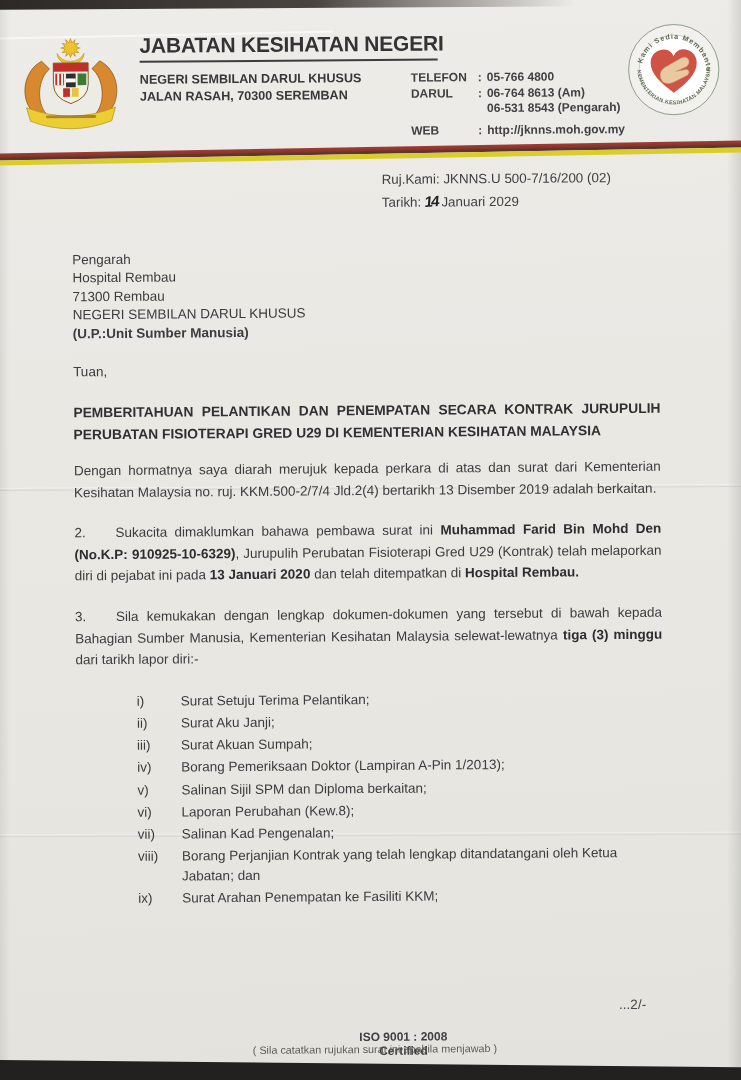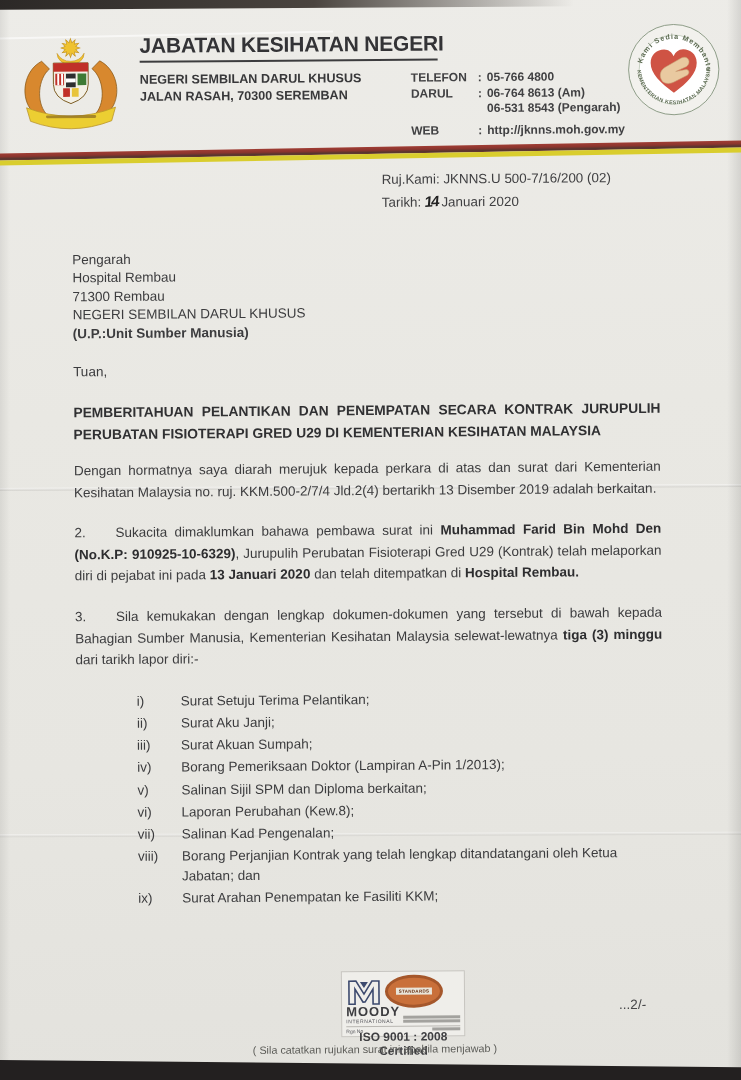--- a/index.html
+++ b/index.html
@@ -170,21 +170,21 @@
     <div class="stripe-wrap">
       <div class="stripe-red"></div>
       <div class="stripe-yellow"></div>
     </div>
 
     <div class="refblock">
       <div>Ruj.Kami: JKNNS.U 500-7/16/200 (02)</div>
       <div>
         <span>Tarikh:</span>
         <span class="hand-day">14</span>
-        <span>Januari 2020</span>
+        <span>Januari 2029</span>
       </div>
     </div>
 
     <div class="body">
       <div class="addr">
         <div>Pengarah</div>
         <div>Hospital Rembau</div>
         <div>71300 Rembau</div>
         <div>NEGERI SEMBILAN DARUL KHUSUS</div>
         <div class="b">(U.P.:Unit Sumber Manusia)</div>
@@ -237,45 +237,20 @@
             <span class="li-num">viii)</span>
             <span class="li-text">Borang Perjanjian Kontrak yang telah lengkap ditandatangani oleh Ketua Jabatan; dan</span>
           </div>
         <div class="li">
             <span class="li-num">ix)</span>
             <span class="li-text">Surat Arahan Penempatan ke Fasiliti KKM;</span>
           </div>
       </div>
     </div>
 
-    <div class="moody">
-      <div class="moody-top">
-        <svg class="m-glyph" width="36" height="28" viewBox="0 0 36 28">
-          <path d="M3,26 V3 H10 L18,16 L26,3 H33 V26 H27 V11 L19,24 H17 L9,11 V26 Z" fill="none" stroke="#3d4a6e" stroke-width="1.6"></path>
-          <path d="M14,4 L18,10 L22,4 Z" fill="#3d4a6e"></path>
-        </svg>
-        <div class="std-oval">
-          <div class="std-inner">STANDARDS</div>
-        </div>
-      </div>
-      <div class="moody-mid">
-        <div>
-          <div class="moody-name">MOODY</div>
-          <div class="moody-sub">INTERNATIONAL</div>
-        </div>
-        <div class="tiny-bars">
-          <div></div>
-            <div></div>
-        </div>
-      </div>
-      <div class="rgn-row">
-        <span>Rgn No</span>
-        <span class="rgn-bar"></span>
-      </div>
-    </div>
     <div class="iso-line">ISO 9001 : 2008 Certified</div>
 
     <div class="note">( Sila catatkan rujukan surat ini apabila menjawab )</div>
     <div class="pagemark">...2/-</div>
 
   </div>
 
   <div class="top-edge"></div>
   <div class="bottom-edge"></div>
 </div>

